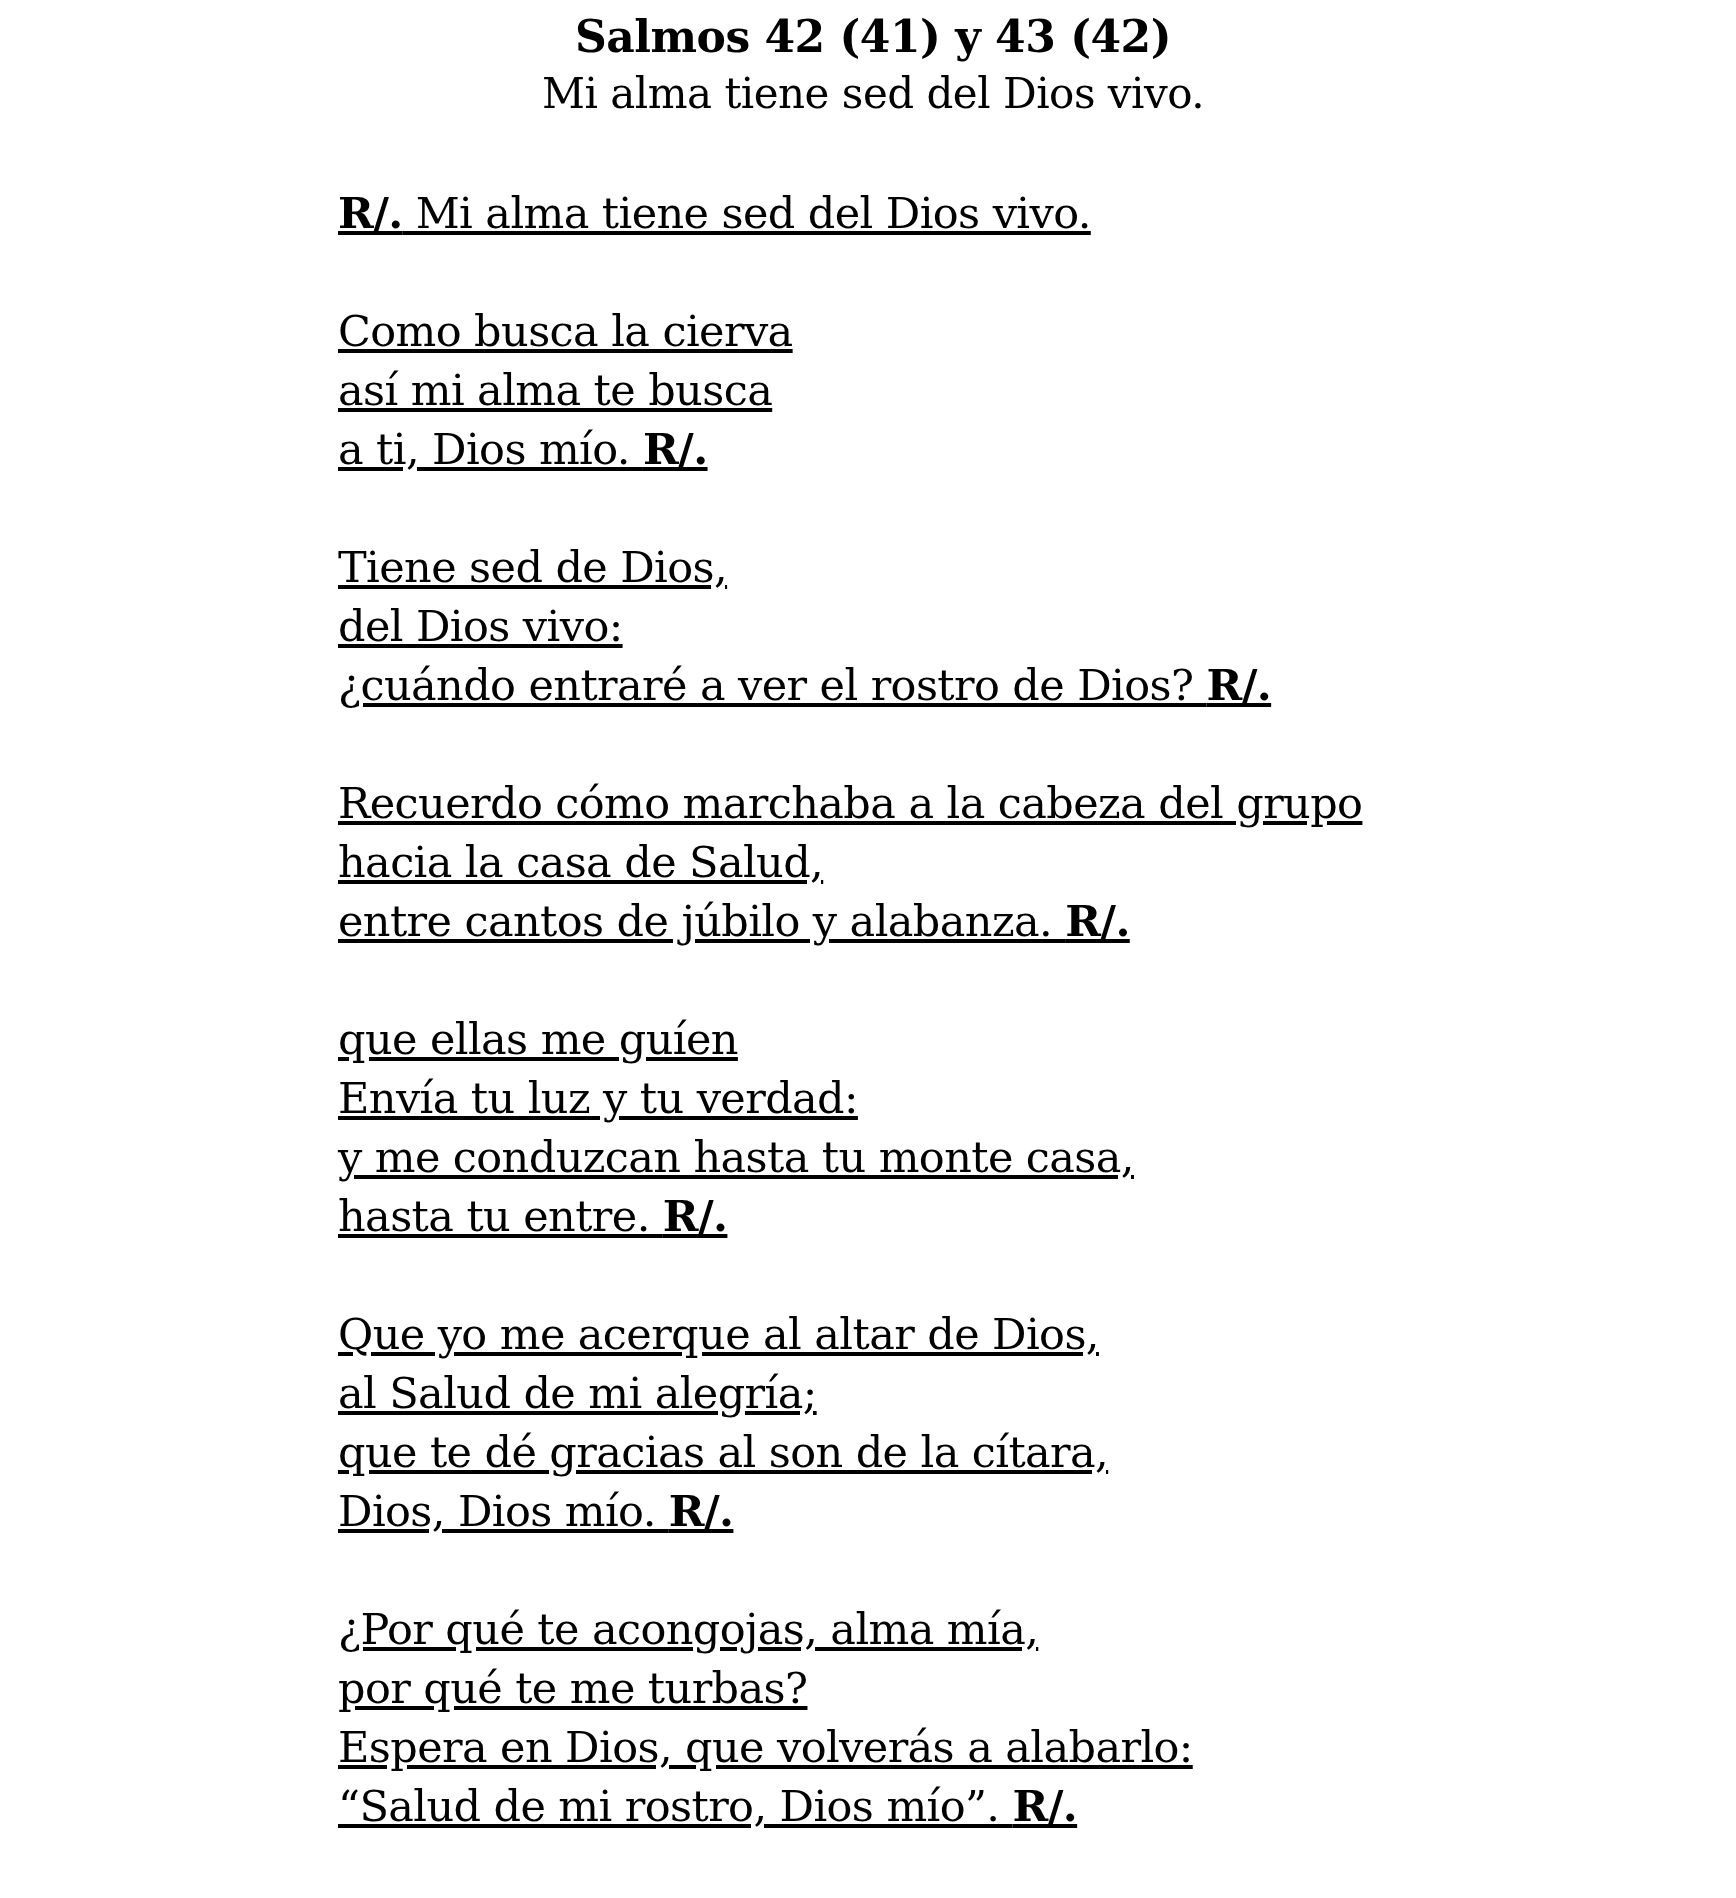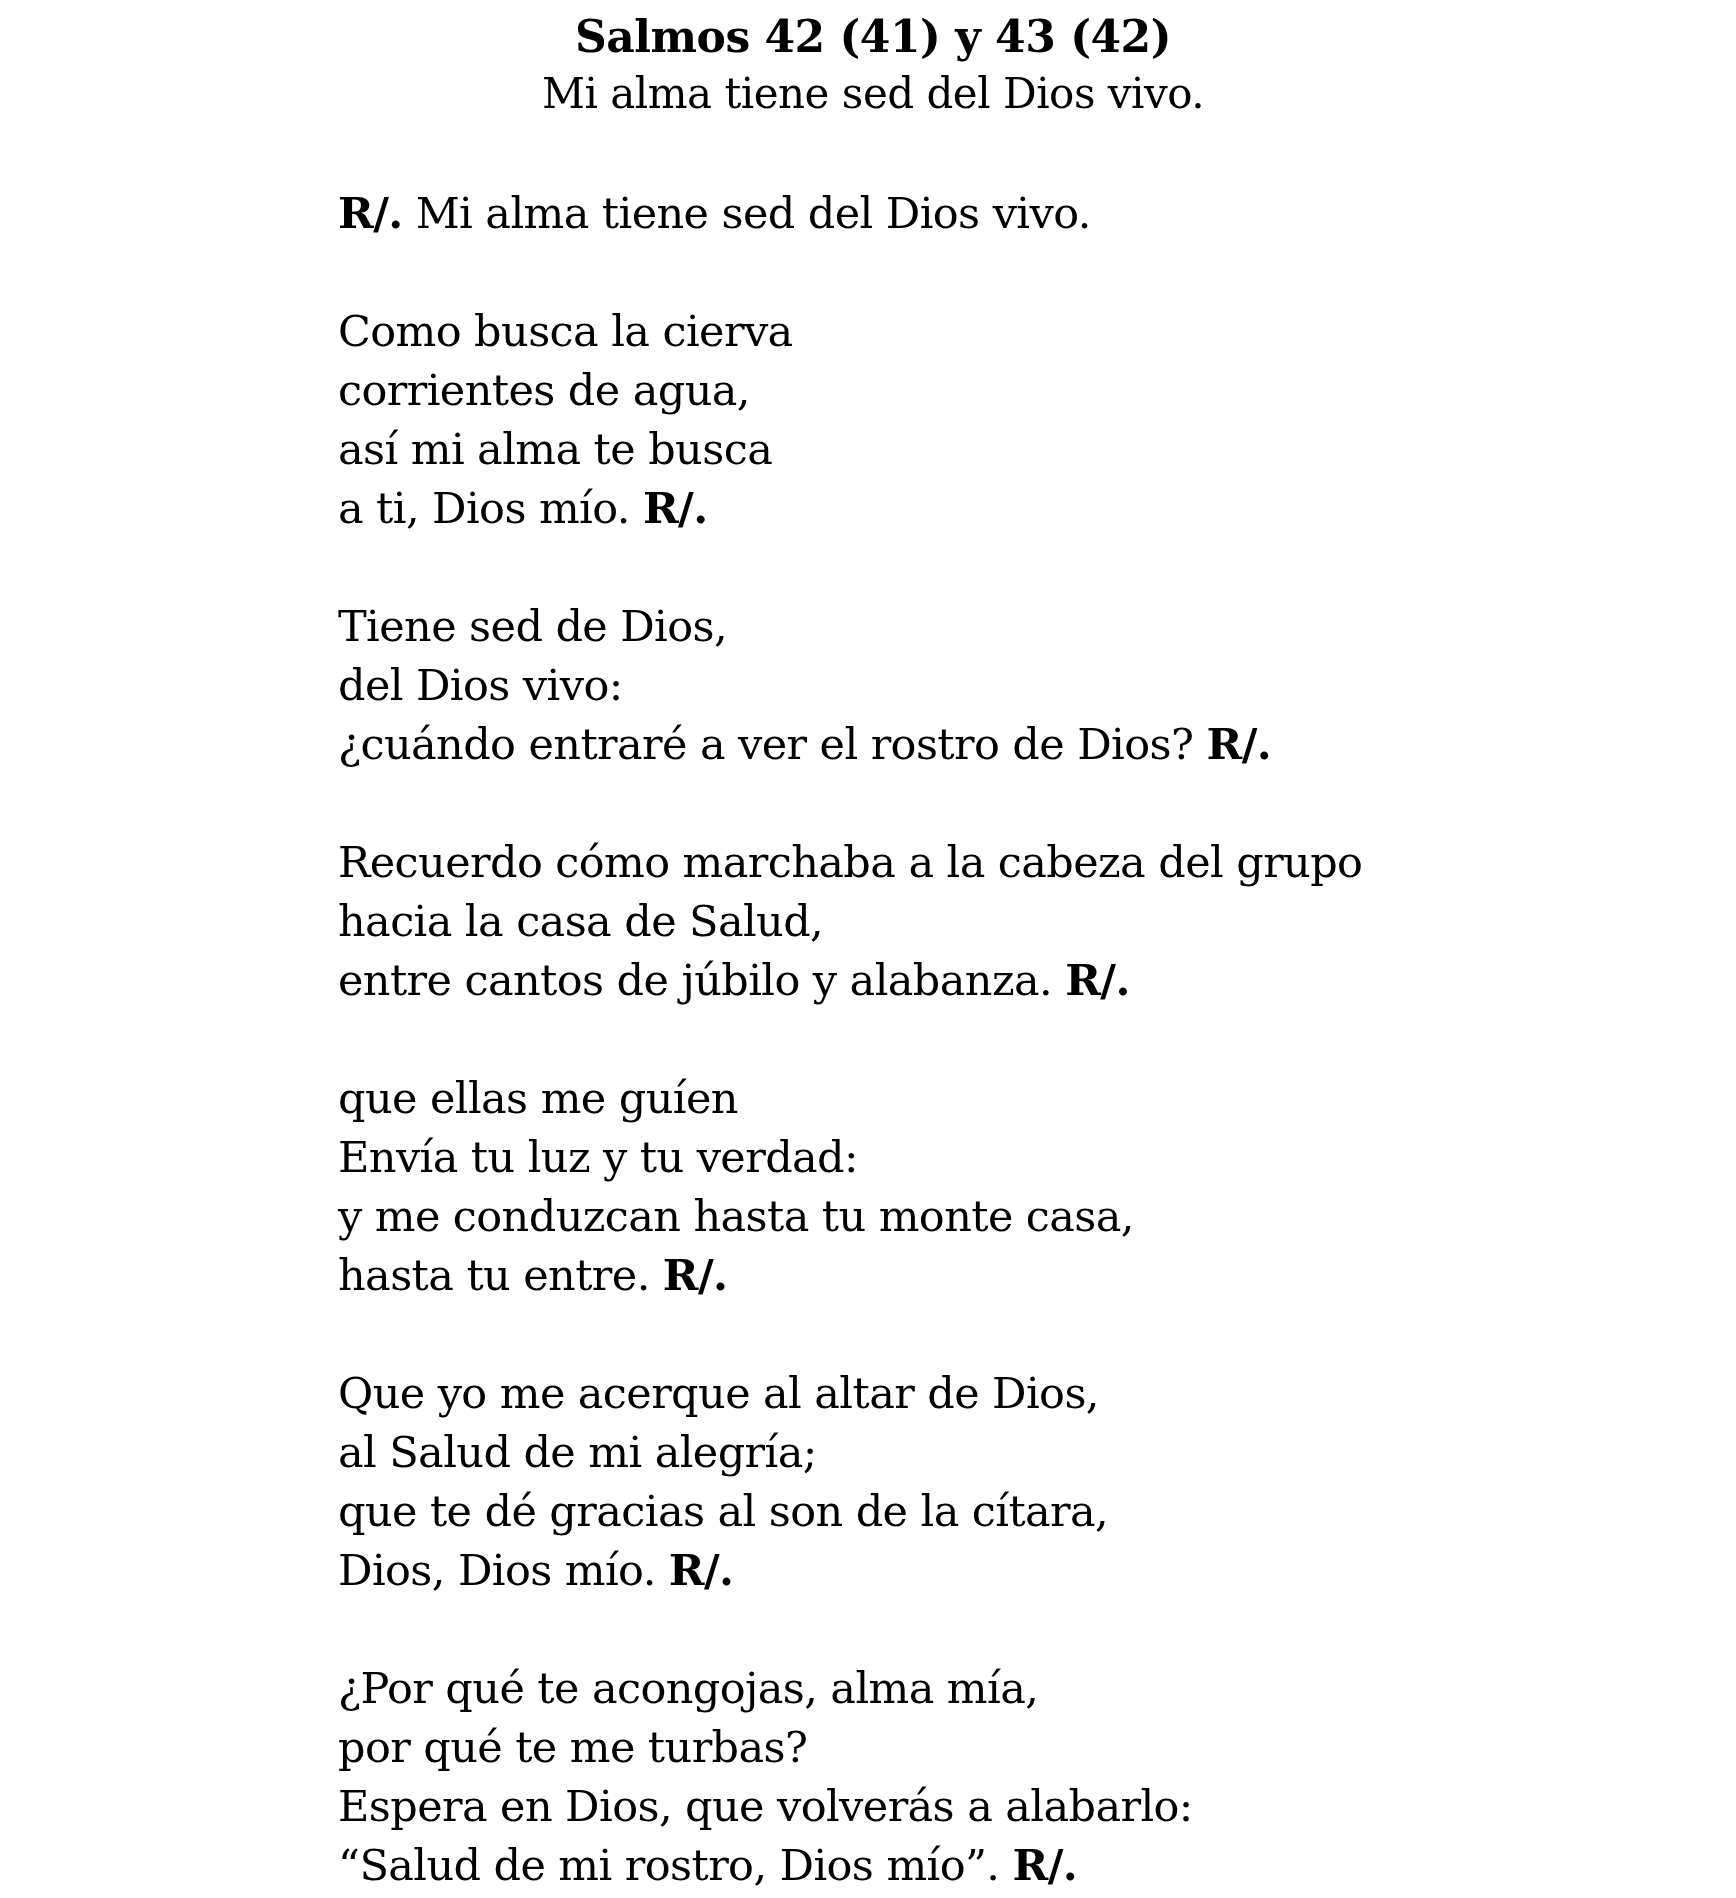--- a/index.html
+++ b/index.html
@@ -41,20 +41,21 @@
       position: absolute;
       left: 338px;
       top: 184px;
       width: 1360px;
       font-size: 43px;
       line-height: 59px;
       letter-spacing: -0.6px;
     }
     .stanza {
       margin: 0 0 59px 0;
+      text-decoration: underline;
     }
     .line {
       display: block;
       white-space: nowrap;
     }
     .resp {
       font-weight: bold;
     }
   </style>
 </head>
@@ -66,21 +67,20 @@
 </div>
 
 <div class="body-text">
 
   <p class="stanza">
     <span class="line"><span class="resp">R/.</span><span> Mi alma tiene sed del Dios vivo.</span></span>
   </p>
 
   <p class="stanza">
     <span class="line">Como busca la cierva</span>
-    <span class="line">corrientes de agua,</span>
     <span class="line">así mi alma te busca</span>
     <span class="line"><span>a ti, Dios mío. </span><span class="resp">R/.</span></span>
   </p>
 
   <p class="stanza">
     <span class="line">Tiene sed de Dios,</span>
     <span class="line">del Dios vivo:</span>
     <span class="line"><span>¿cuándo entraré a ver el rostro de Dios? </span><span class="resp">R/.</span></span>
   </p>
 

